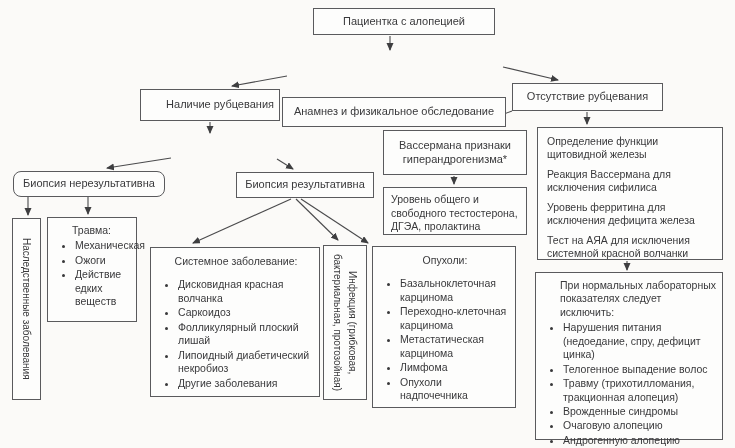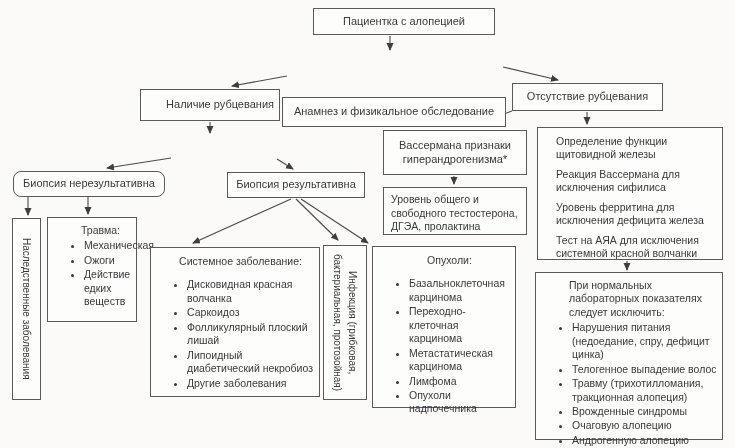--- a/index.html
+++ b/index.html
@@ -14,21 +14,21 @@
   #arrows line { stroke:#4a4a4c; stroke-width:1.1; }
   .node {
     position:absolute; box-sizing:border-box;
     border:1px solid #5a5a5d; background:#fdfdfc;
     display:flex; align-items:center; justify-content:center;
     text-align:center; font-size:11px; line-height:1.25;
     padding:2px 5px;
   }
   .node.list {
     display:block; text-align:left; font-size:10.5px;
-    line-height:1.28; padding:6px 5px 4px 16px;
+    line-height:1.28; padding:6px 5px 4px 7px;
   }
   .node.left-text { display:block; text-align:left; font-size:10.5px; line-height:1.3; padding:5px 4px 4px 7px; }
   .head { margin:0 0 2px 17px; }
   .head.center { text-align:center; margin:1px 0 10px 0; }
   ul.bullets { margin:0; padding:0 0 0 20px; list-style:disc; }
   ul.bullets li { margin:0 0 1px 0; }
   ul.plain { margin:0; padding:1px 0 0 2px; list-style:none; }
   ul.plain li { margin:0 0 6px 0; }
   .vnode {
     position:absolute; box-sizing:border-box;
@@ -37,21 +37,21 @@
     display:flex; align-items:center; justify-content:center;
     text-align:center; font-size:10px; line-height:1.5; padding:3px 1px;
   }
   
   #n-patient          { left:313px; top:8px;   width:182px; height:27px; }
   #n-anamnesis        { left:282px; top:53px;  width:224px; height:30px;margin-top:44px; }
   #n-scarring-present { left:140px; top:89px;  width:140px; height:32px;justify-content:flex-end; }
   #n-scarring-absent  { left:512px; top:83px;  width:151px; height:28px; }
   #n-biopsy           { left:139px; top:135px; width:140px; height:23px; }
   #n-biopsy-negative  { left:13px;  top:171px; width:152px; height:26px;border-radius:8px; }
-  #n-biopsy-positive  { left:227px; top:172px; width:138px; height:26px; }
+  #n-biopsy-positive  { left:236px; top:172px; width:138px; height:26px; }
   #n-hyperandrogenism { left:383px; top:130px; width:144px; height:45px; }
   #n-hormone-levels   { left:383px; top:187px; width:144px; height:48px; }
   #n-lab-tests        { left:537px; top:127px; width:186px; height:133px; }
   #n-hereditary       { left:12px;  top:218px; width:29px;  height:182px; }
   #n-trauma           { left:47px;  top:217px; width:90px;  height:105px; }
   #n-systemic         { left:150px; top:247px; width:170px; height:150px; }
   #n-infection        { left:323px; top:245px; width:44px;  height:155px; }
   #n-tumors           { left:372px; top:246px; width:144px; height:162px; }
   #n-normal-labs      { left:535px; top:272px; width:188px; height:168px; }
 </style>

